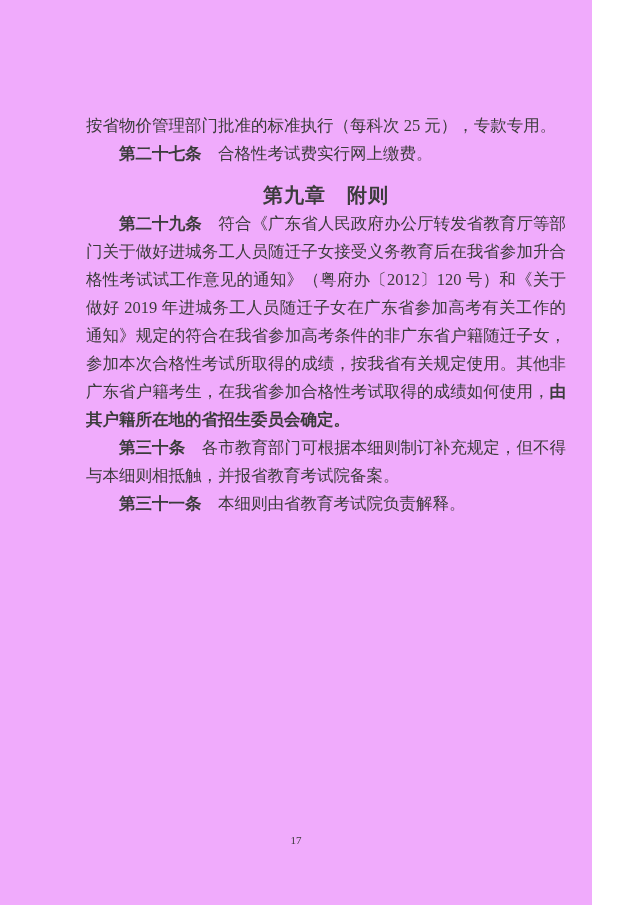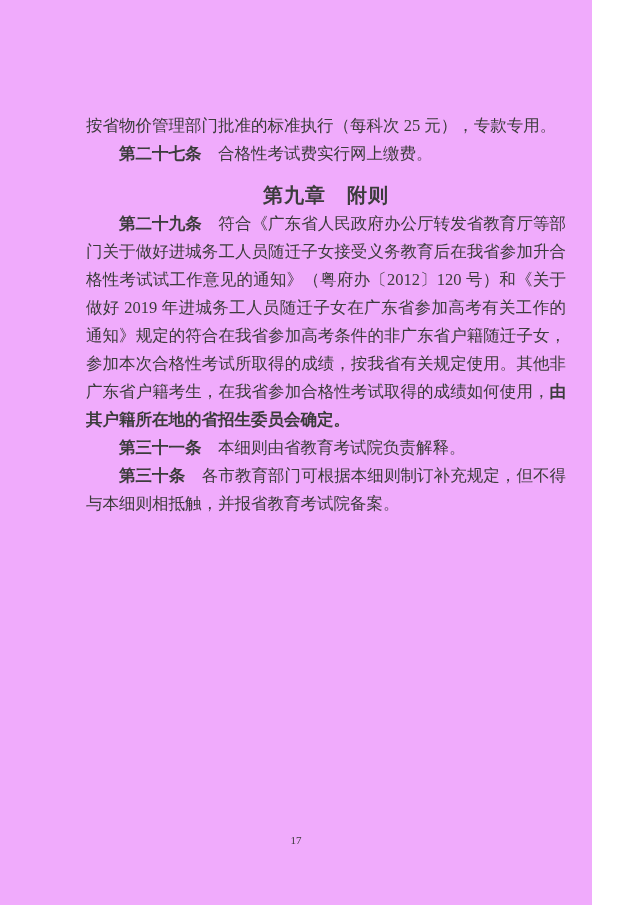--- a/index.html
+++ b/index.html
@@ -72,24 +72,24 @@
     </p>
 
     <h2 class="chapter">第九章　附则</h2>
 
 
     <p>
       <span class="term">第二十九条</span><span>　符合《广东省人民政府办公厅转发省教育厅等部门关于做好进城务工人员随迁子女接受义务教育后在我省参加升合格性考试试工作意见的通知》（粤府办〔2012〕120 号）和《关于做好 2019 年进城务工人员随迁子女在广东省参加高考有关工作的通知》规定的符合在我省参加高考条件的非广东省户籍随迁子女，参加本次合格性考试所取得的成绩，按我省有关规定使用。其他非广东省户籍考生，在我省参加合格性考试取得的成绩如何使用，</span><span class="emphasis">由其户籍所在地的省招生委员会确定。</span>
     </p>
 
     <p>
-      <span class="term">第三十一条</span><span>　本细则由省教育考试院负责解释。</span>
+      <span class="term">第三十条</span><span>　各市教育部门可根据本细则制订补充规定，但不得与本细则相抵触，并报省教育考试院备案。</span>
     </p>
 
     <p>
-      <span class="term">第三十条</span><span>　各市教育部门可根据本细则制订补充规定，但不得与本细则相抵触，并报省教育考试院备案。</span>
+      <span class="term">第三十一条</span><span>　本细则由省教育考试院负责解释。</span>
     </p>
 
   </div>
 
   <div class="page-number">17</div>
 
 </div>
 
 </body></html>

